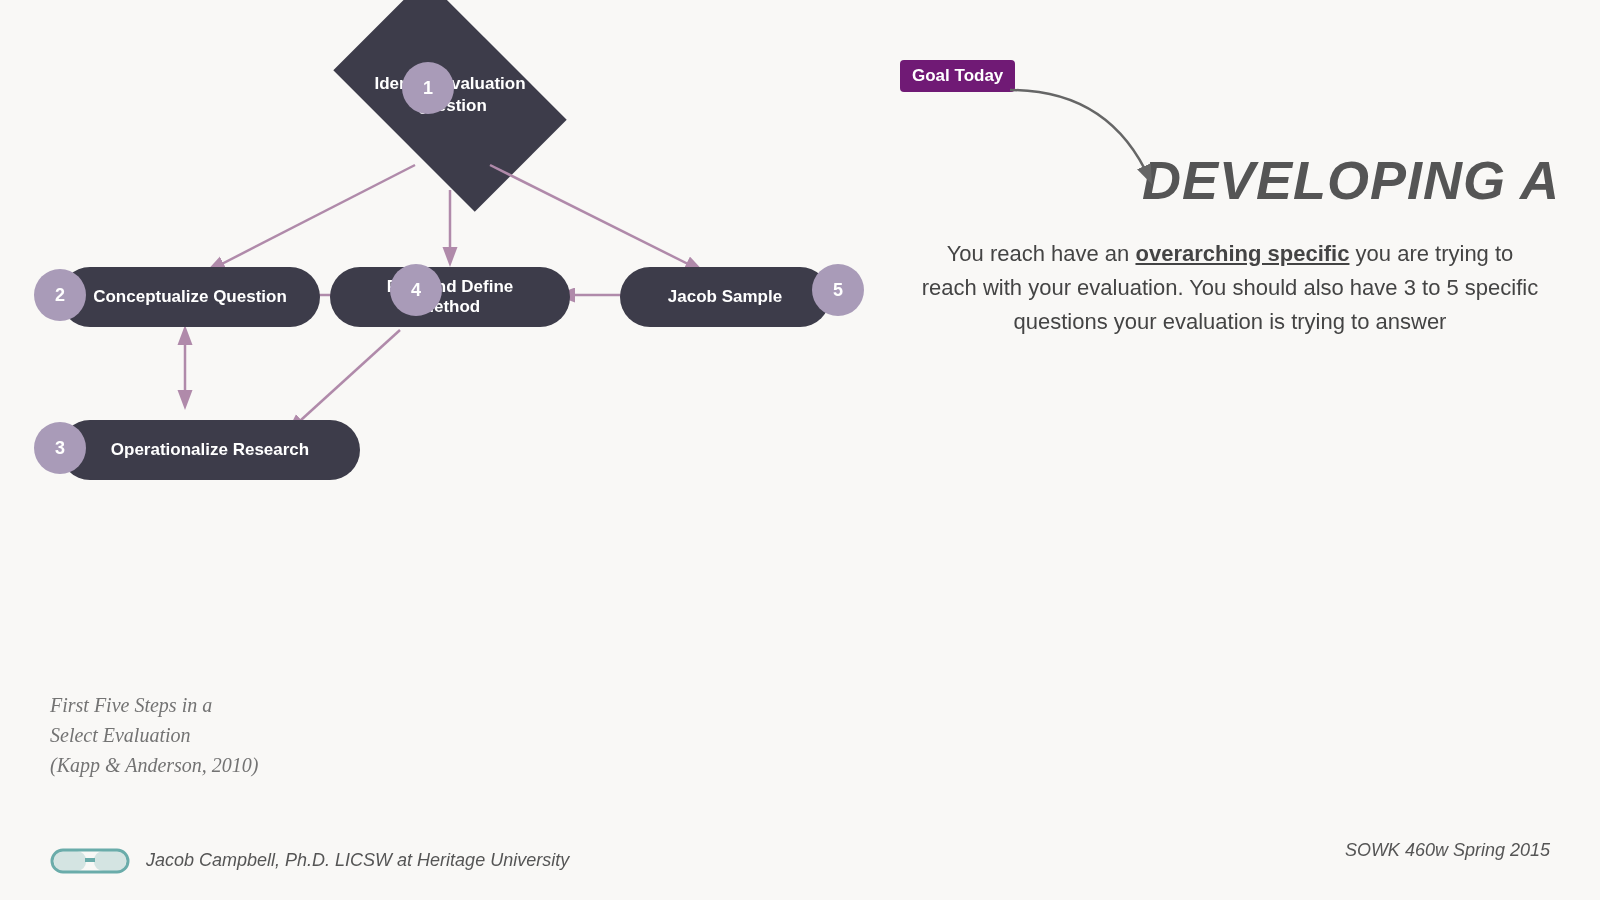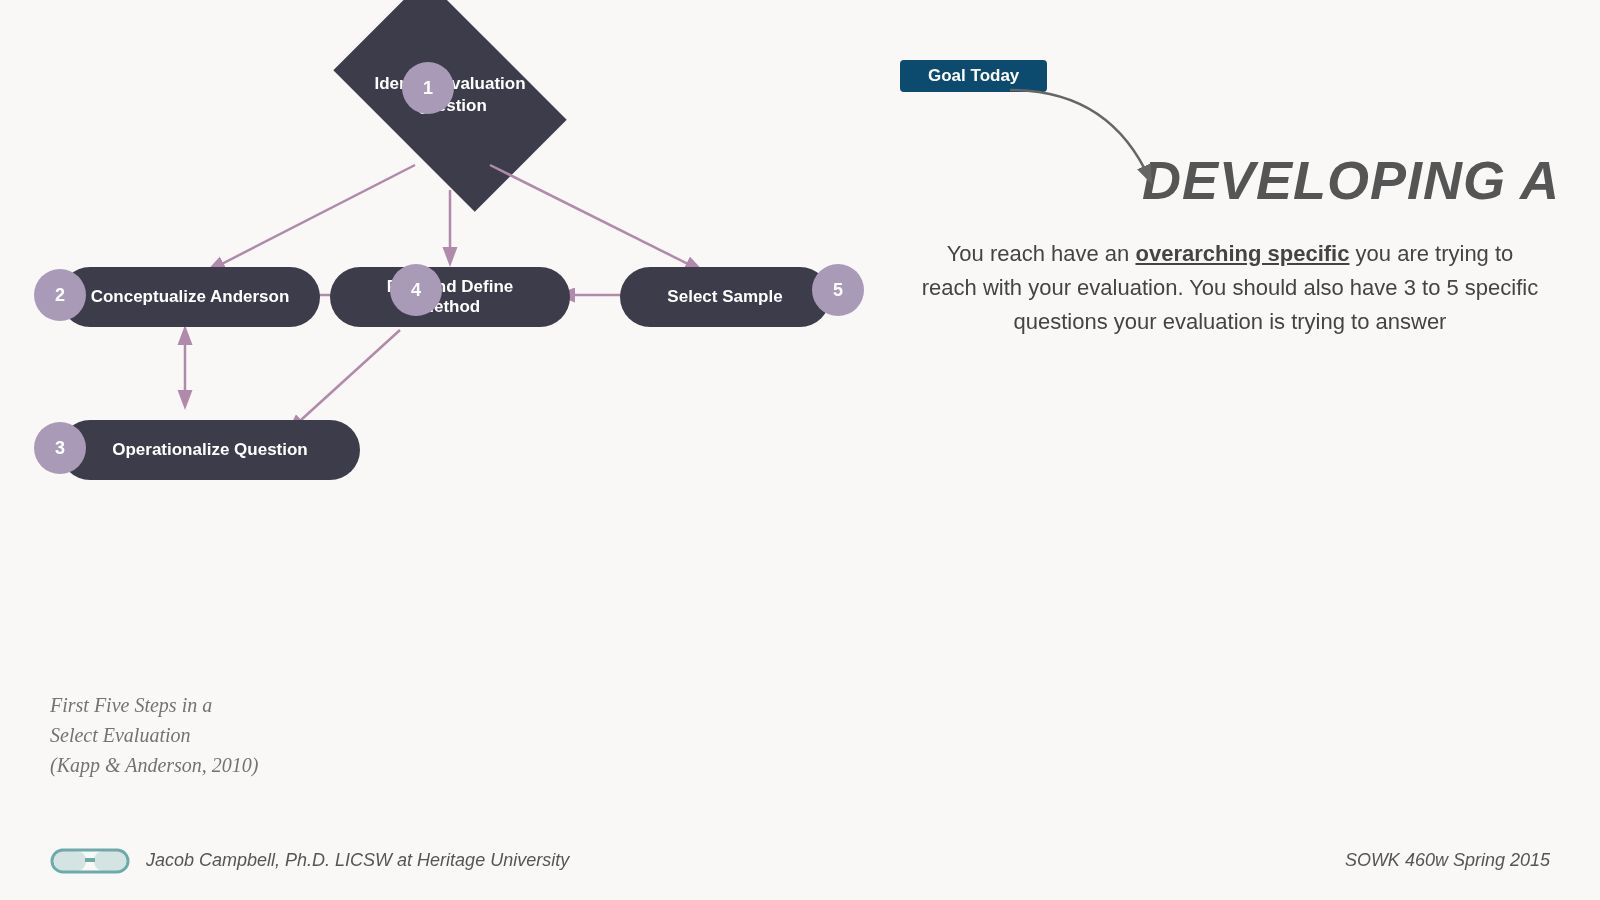--- a/index.html
+++ b/index.html
@@ -95,26 +95,26 @@
     
     .right-panel {
       position: absolute;
       top: 60px;
       left: 880px;
       width: 680px;
     }
 
     .goal-badge {
       display: inline-block;
-      background: #0c4a6e;
+      background: #701a75;
       color: #fff;
       font-family: Arial, sans-serif;
       font-size: 17px;
       font-weight: 700;
-      padding: 6px 28px;
+      padding: 6px 12px;
       border-radius: 4px;
       margin-bottom: 0;
     }
 
     .developing-title {
       font-family: Arial, sans-serif;
       font-weight: 900;
       font-size: 54px;
       color: #555;
       text-transform: uppercase;
@@ -152,21 +152,20 @@
       color: #737373;
       line-height: 1.5;
     }
 
     
     .footer {
       position: absolute;
       bottom: 20px;
       left: 0; right: 0;
       display: flex;
-      align-items: center;
       padding: 0 50px;
       justify-content: space-between;
     }
     .footer-left {
       display: flex;
       align-items: center;
       gap: 16px;
     }
     .footer-text {
       font-style: italic;
@@ -221,42 +220,42 @@
   <div class="node-diamond-label">
     <span style="white-space:pre-line">Identify Evaluation
 Question</span>
   </div>
 
   <div class="node-circle" style="top:62px; left:402px;">
     <span>1</span>
   </div>
 
   <div class="node-pill" style="top:267px; left:60px; width:260px;">
-    <span>Conceptualize Anderson</span>
+    <span>Conceptualize Question</span>
   </div>
   <div class="node-circle" style="top:269px; left:34px;">
     <span>2</span>
   </div>
 
   <div class="node-pill" style="top:267px; left:330px; width:240px;">
     <span>Pick and Define Method</span>
   </div>
   <div class="node-circle" style="top:264px; left:390px;">
     <span>4</span>
   </div>
 
   <div class="node-pill" style="top:267px; left:620px; width:210px;">
-    <span>Select Sample</span>
+    <span>Jacob Sample</span>
   </div>
   <div class="node-circle" style="top:264px; left:812px;">
     <span>5</span>
   </div>
 
   <div class="node-pill" style="top:420px; left:60px; width:300px;">
-    <span>Operationalize Question</span>
+    <span>Operationalize Research</span>
   </div>
   <div class="node-circle" style="top:422px; left:34px;">
     <span>3</span>
   </div>
 
 </div>
 
 <div class="right-panel" style="position:absolute; top:60px; left:900px; width:660px;">
 
   

